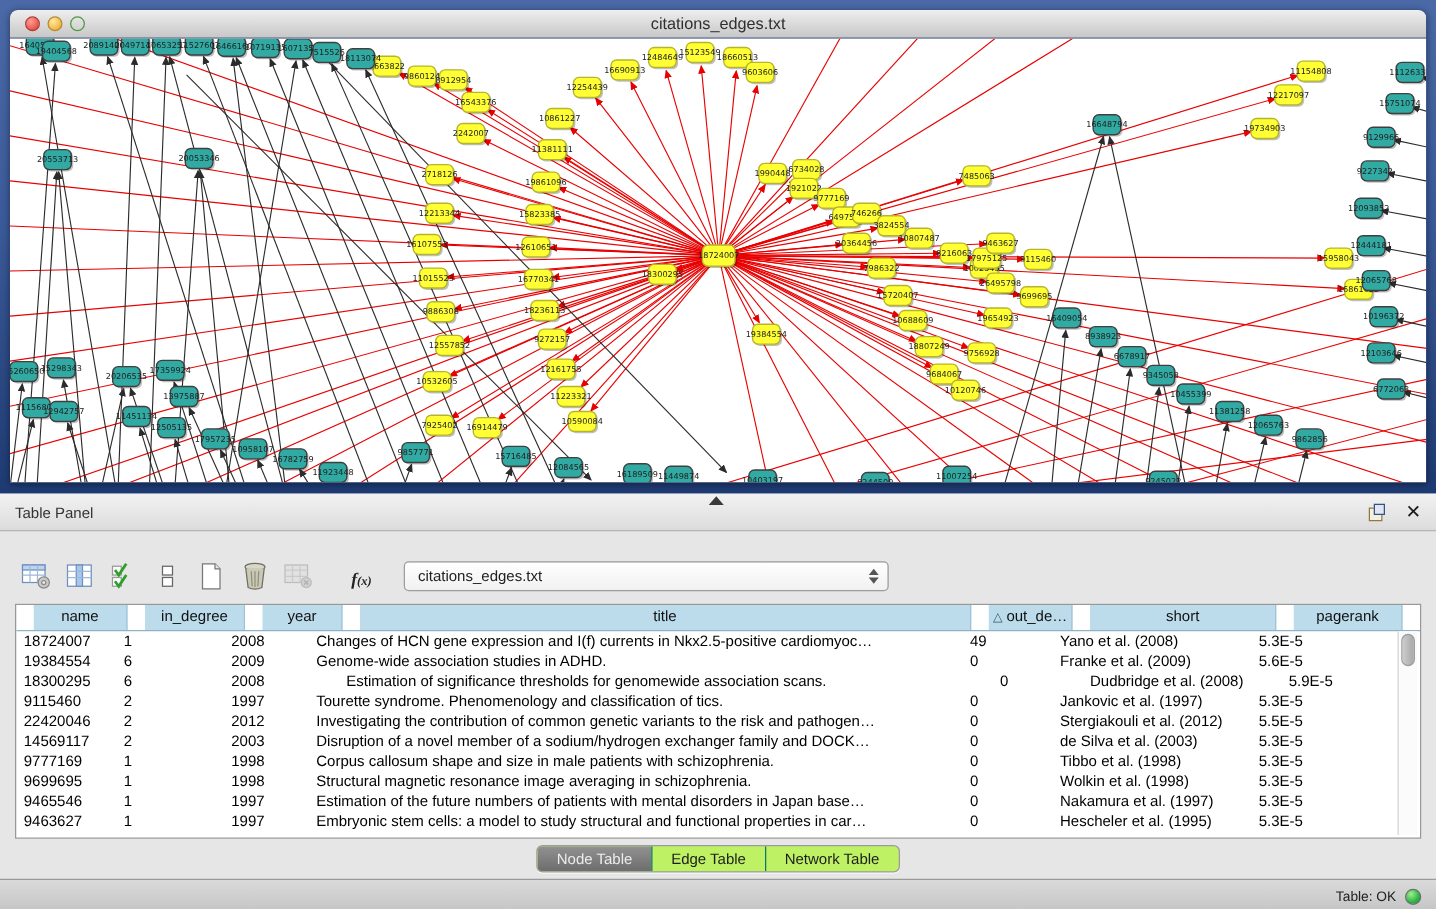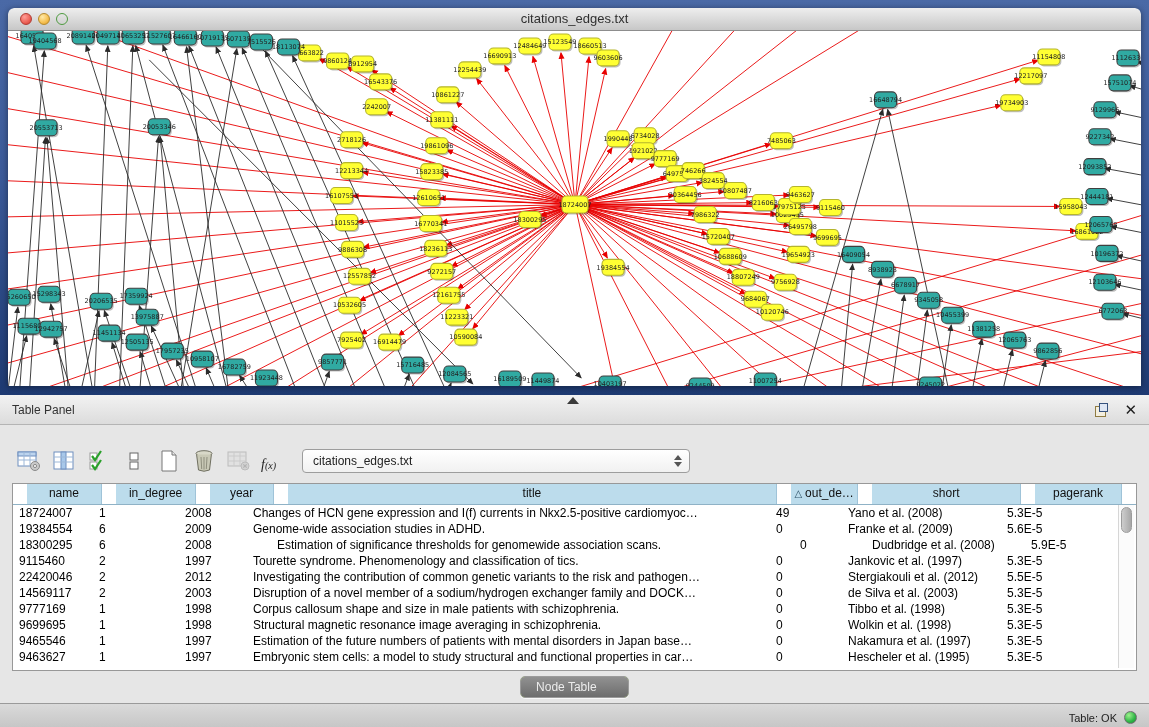--- a/index.html
+++ b/index.html
@@ -28,22 +28,22 @@
   .ph-spacer{flex:1;}
   .float-ic{width:13px;height:13px;position:relative;margin-right:16px;cursor:default;}
   .float-ic .b1{position:absolute;left:0;top:3px;width:9px;height:9px;border:1px solid #8f7b42;background:#f4efdf;}
   .float-ic .b2{position:absolute;right:0;top:0;width:7px;height:7px;border:1px solid #36527e;background:#dfe7f4;}
   .close-ic{font-size:15px;font-weight:bold;color:#1b1b1b;line-height:13px;}
   .grabber{position:absolute;left:567px;top:2px;width:0;height:0;
     border-left:6px solid transparent;border-right:6px solid transparent;border-bottom:7px solid #3a3a3a;}
   .toolbar{height:57px;flex:none;display:flex;align-items:flex-end;padding:0 0 9px 16px;box-sizing:border-box;}
   .tb-ic{width:26px;height:24px;margin-right:9px;display:flex;align-items:center;justify-content:center;}
   .tb-ic svg{display:block;}
-  .fx{font-family:"Liberation Serif","DejaVu Serif",serif;font-style:italic;font-weight:normal;
-    font-size:14px;color:#222;margin:0 6px 0 0;}
+  .fx{font-family:"Liberation Serif","DejaVu Serif",serif;font-style:italic;font-weight:bold;
+    font-size:14px;color:#222;margin:0 6px 0 20px;}
   .fx small{font-size:10px;}
   .dropdown{margin-left:20px;width:372px;height:22px;border:1px solid #9d9d9d;border-radius:4px;
     background:linear-gradient(#ffffff,#f1f1f1);display:flex;align-items:center;
     padding:0 4px 0 10px;font-size:12px;color:#222;position:relative;}
   .dd-label{flex:1;}
   .dd-stepper{width:14px;height:16px;display:flex;flex-direction:column;align-items:center;justify-content:center;gap:2px;}
   .dd-stepper .up{width:0;height:0;border-left:4px solid transparent;border-right:4px solid transparent;border-bottom:5px solid #555;}
   .dd-stepper .dn{width:0;height:0;border-left:4px solid transparent;border-right:4px solid transparent;border-top:5px solid #555;}
   .table-box{margin:1px 12px 0 12px;height:186px;flex:none;background:#fff;
     border:1px solid #989898;position:relative;overflow:hidden;}
@@ -53,21 +53,21 @@
   .th .sort{font-size:10px;color:#33566b;margin-right:3px;}
   .th.fill{background:#fff;border-right:none;flex:1;}
   .trow{display:flex;height:16px;line-height:16px;font-size:12px;color:#000;}
   .td{box-sizing:border-box;padding-left:6px;overflow:hidden;white-space:nowrap;}
   .vscroll{position:absolute;top:21px;right:2px;bottom:2px;width:15px;background:#fbfbfb;
     border-left:1px solid #d6d6d6;}
   .vthumb{position:absolute;top:2px;left:2px;width:11px;height:26px;border-radius:6px;
     background:linear-gradient(90deg,#cdcdcd,#a8a8a8);border:1px solid #9c9c9c;box-sizing:border-box;}
   .tabbar{height:32px;flex:none;display:flex;align-items:center;justify-content:center;}
   .seg{display:flex;height:20px;border:1px solid #9b9b9b;border-radius:5px;overflow:hidden;
-    background:#bef264;box-shadow:0 1px 0 rgba(255,255,255,.7);flex-direction:column;}
+    background:#bef264;box-shadow:0 1px 0 rgba(255,255,255,.7);}
   .seg-item{padding:0 15px;line-height:20px;font-size:12px;color:#1d1d1d;border-left:1px solid #0f766e;}
   .seg-item:first-child{border-left:none;}
   .seg-item.sel{background:linear-gradient(#919191,#6d6d6d);color:#ececec;}
   .statusbar{height:27px;flex:none;margin-top:auto;background:linear-gradient(#dadada,#c3c3c3);
     border-top:1px solid #9a9a9a;display:flex;align-items:center;justify-content:flex-end;
     padding-right:12px;gap:7px;font-size:11px;color:#222;}
   .mem-dot{width:13px;height:13px;border-radius:50%;border:1px solid #6f6f6f;box-sizing:border-box;
     background:radial-gradient(circle at 35% 30%,#9df18c,#2eb546 60%,#1d8a33);}
 </style>
 </head>

